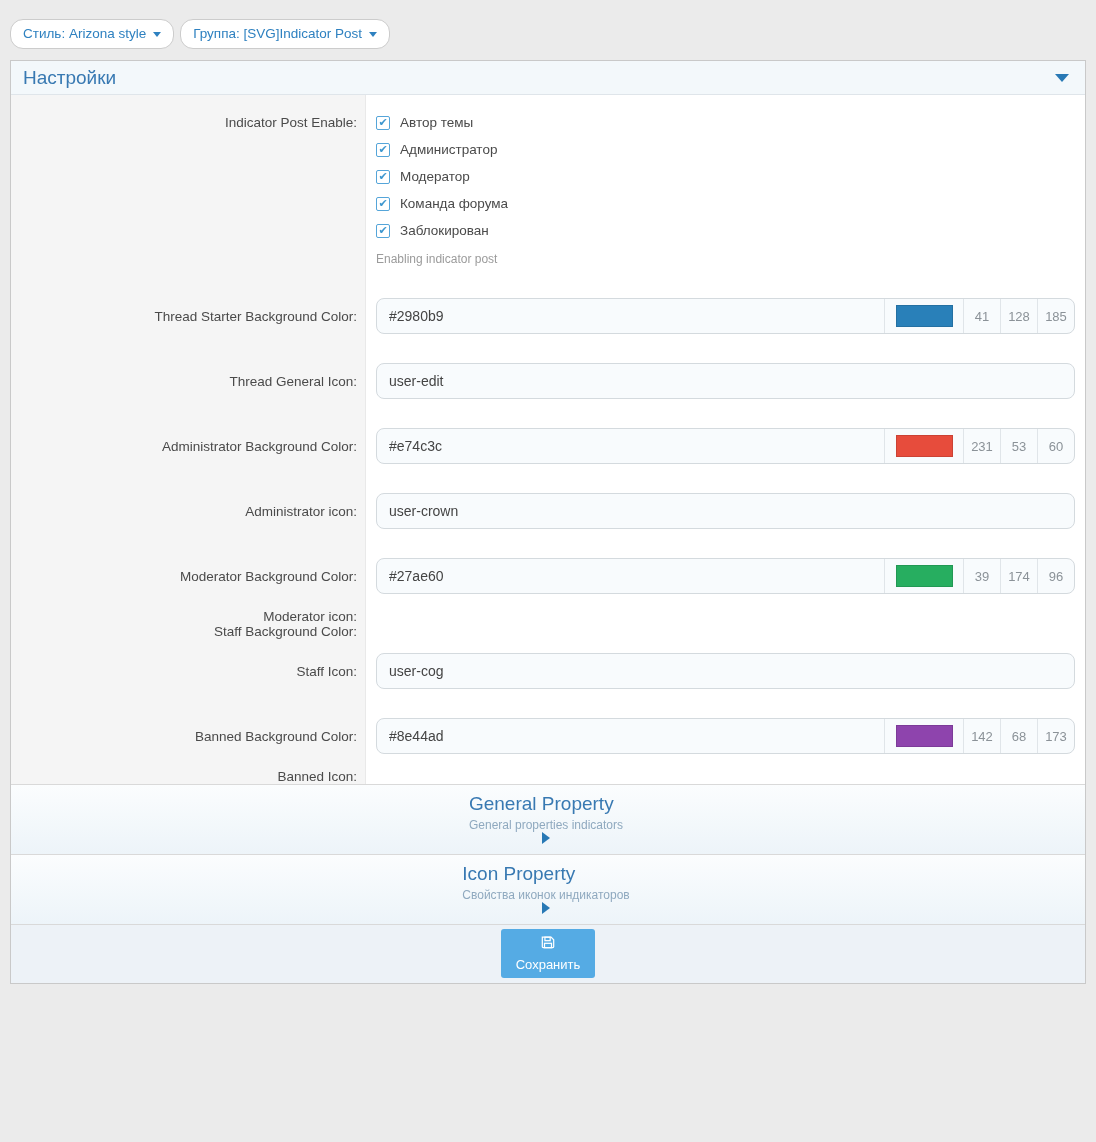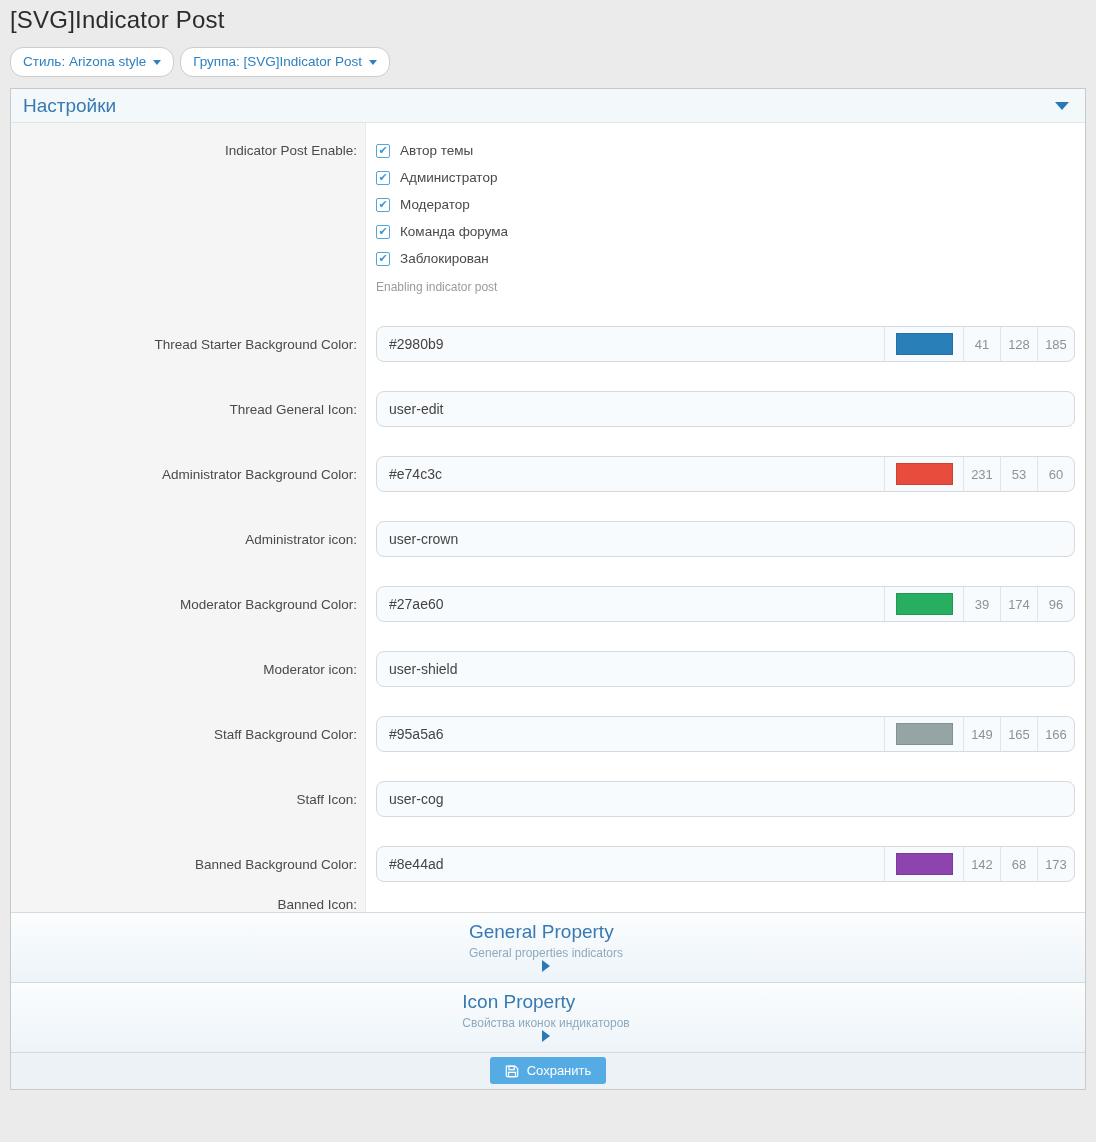--- a/index.html
+++ b/index.html
@@ -104,29 +104,28 @@
   .sub-title { font-size: 19px; color: #3879b2; font-weight: 400; }
   .sub-subtitle { font-size: 12px; color: #8fa9bf; margin-top: 3px; }
 
   .footer-bar {
     border-top: 1px solid #d9d9d9; background: #edf2f7;
     padding: 4px 0 5px 0; display: flex; justify-content: center;
   }
   .save-btn {
     background: #55abe4; color: #fff; border: none; border-radius: 3px;
     font-size: 13px; padding: 6px 15px; font-family: inherit;
-    display: inline-flex; align-items: center; gap: 8px; cursor: pointer;
+    display: inline-flex; align-items: center; gap: 8px; cursor: pointer; flex-direction: column;
   }
   .save-btn svg { display: block; }
 </style>
 </head>
 <body>
 
 <div class="page-header">
-  <div class="page-title">[SVG]Indicator Post</div>
 </div>
 
 <div class="toolbar">
   <button class="tool-btn">
     <span>Стиль: Arizona style</span>
     <span class="caret-down"></span>
   </button>
   <button class="tool-btn">
     <span>Группа: [SVG]Indicator Post</span>
     <span class="caret-down"></span>
@@ -227,40 +226,24 @@
             </span>
           <span class="rgb-cell">39</span>
           <span class="rgb-cell">174</span>
           <span class="rgb-cell">96</span>
         </div>
       </div>
     </div>
 
     <div class="form-row">
       <div class="cell-label">Moderator icon:</div>
-      <div class="cell-control">
-        <div class="input-group">
-          <input class="text-input" type="text" value="user-shield" style="">
-        </div>
-      </div>
     </div>
 
     <div class="form-row">
       <div class="cell-label">Staff Background Color:</div>
-      <div class="cell-control">
-        <div class="input-group">
-          <input class="text-input" type="text" value="#95a5a6" style="">
-          <span class="swatch-cell">
-              <span class="swatch" style="background: rgb(149, 165, 166);"></span>
-            </span>
-          <span class="rgb-cell">149</span>
-          <span class="rgb-cell">165</span>
-          <span class="rgb-cell">166</span>
-        </div>
-      </div>
     </div>
 
     <div class="form-row">
       <div class="cell-label">Staff Icon:</div>
       <div class="cell-control">
         <div class="input-group">
           <input class="text-input" type="text" value="user-cog" style="">
         </div>
       </div>
     </div>

